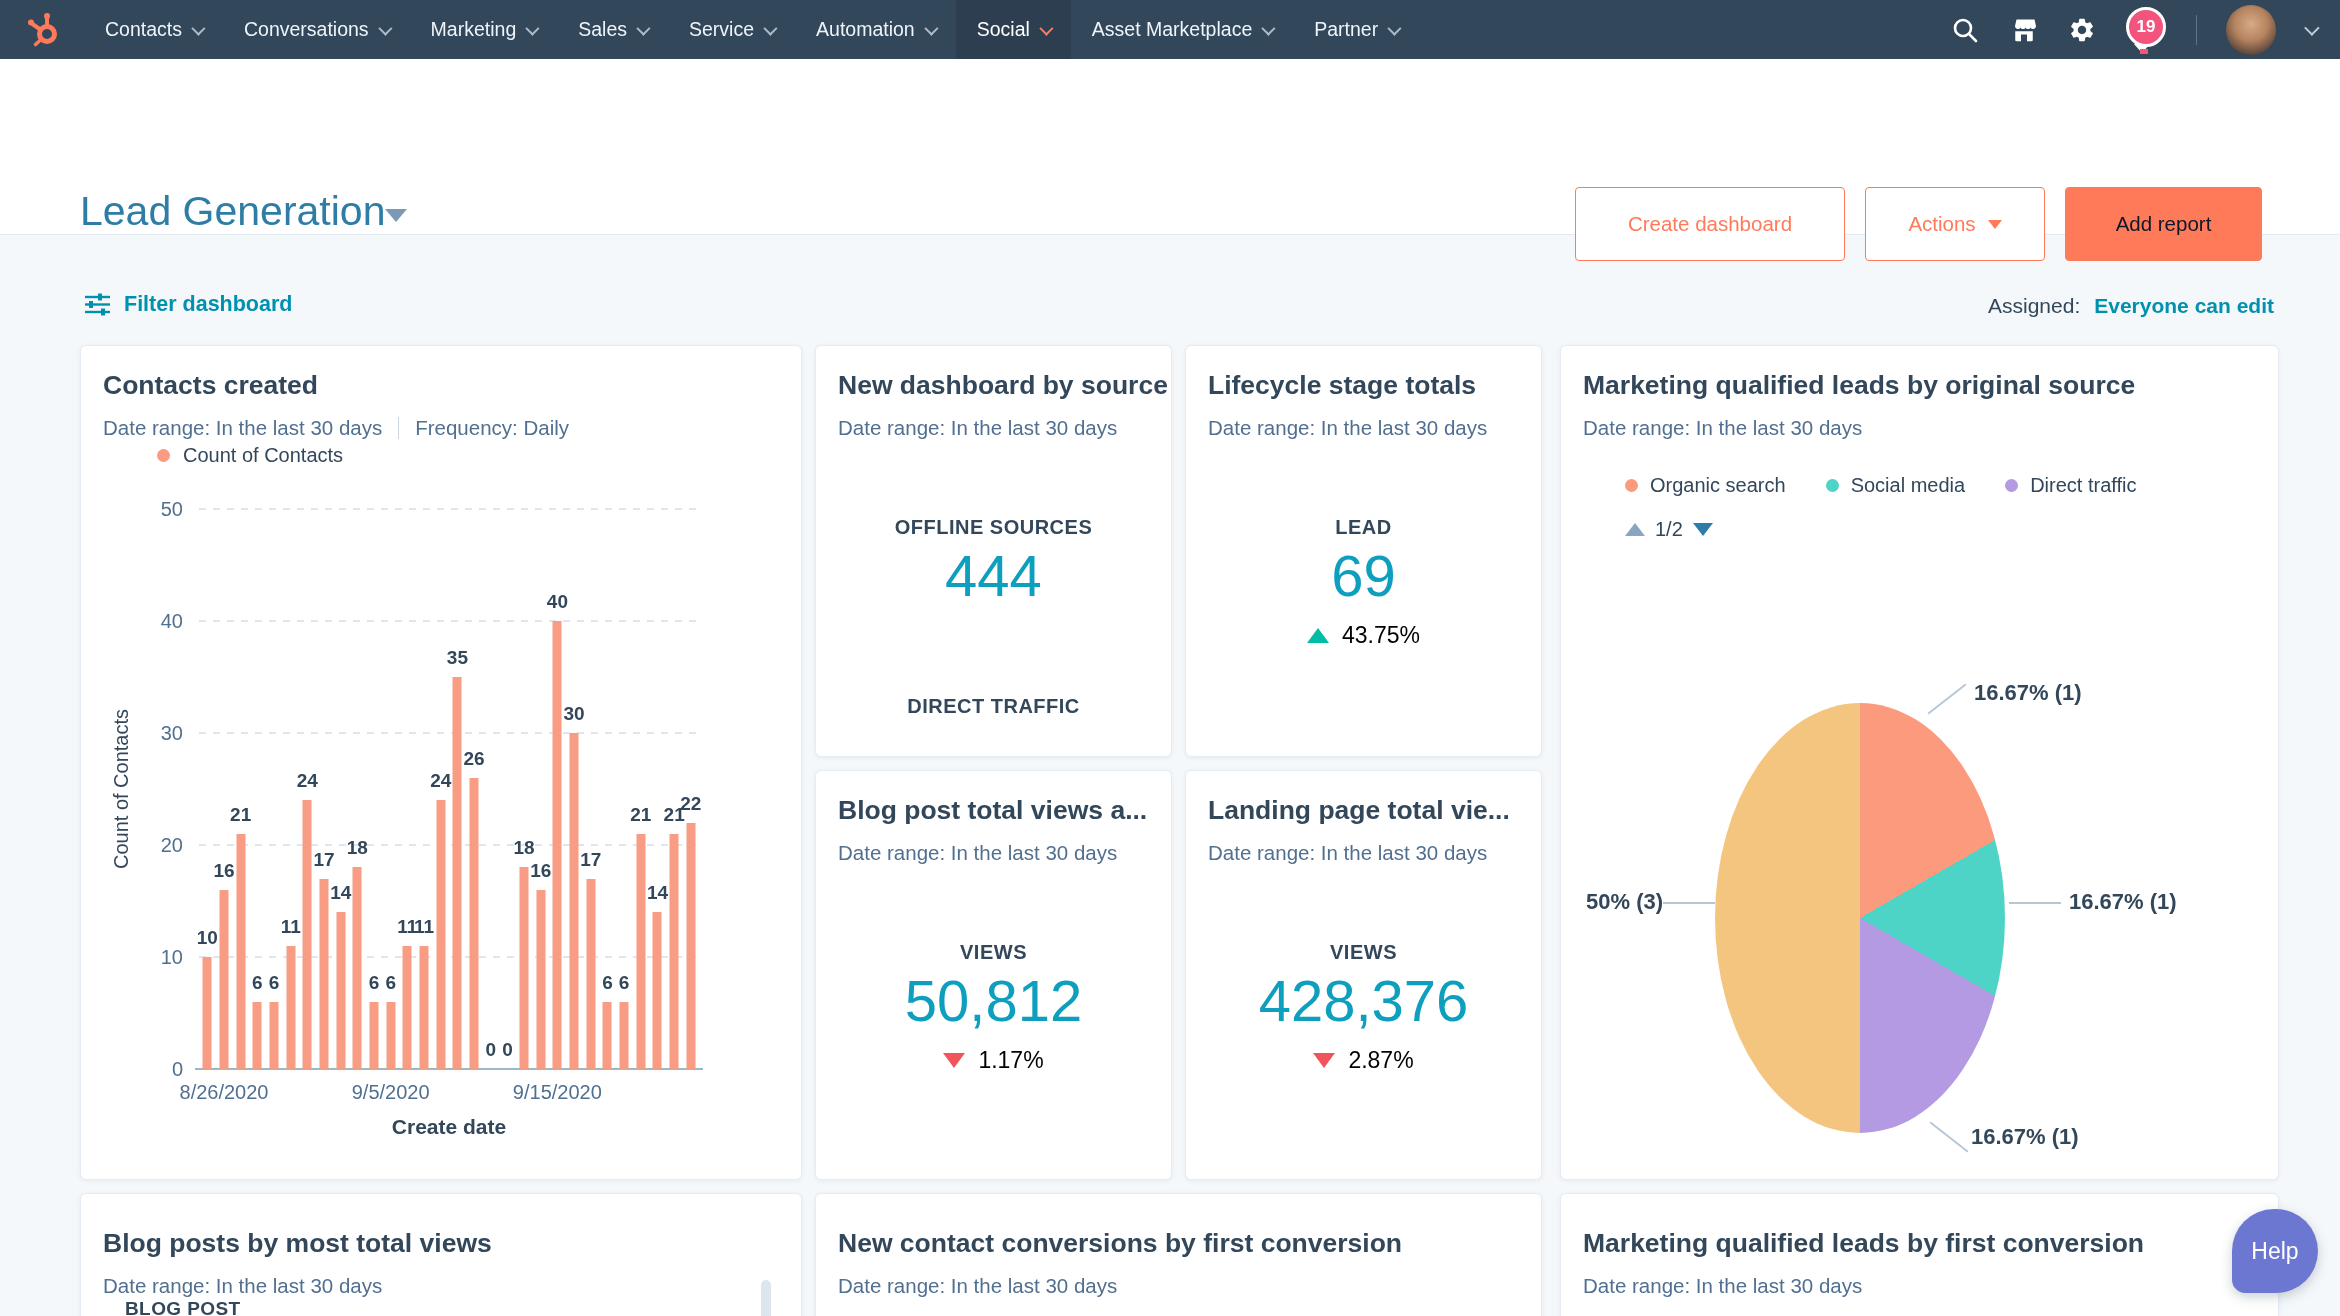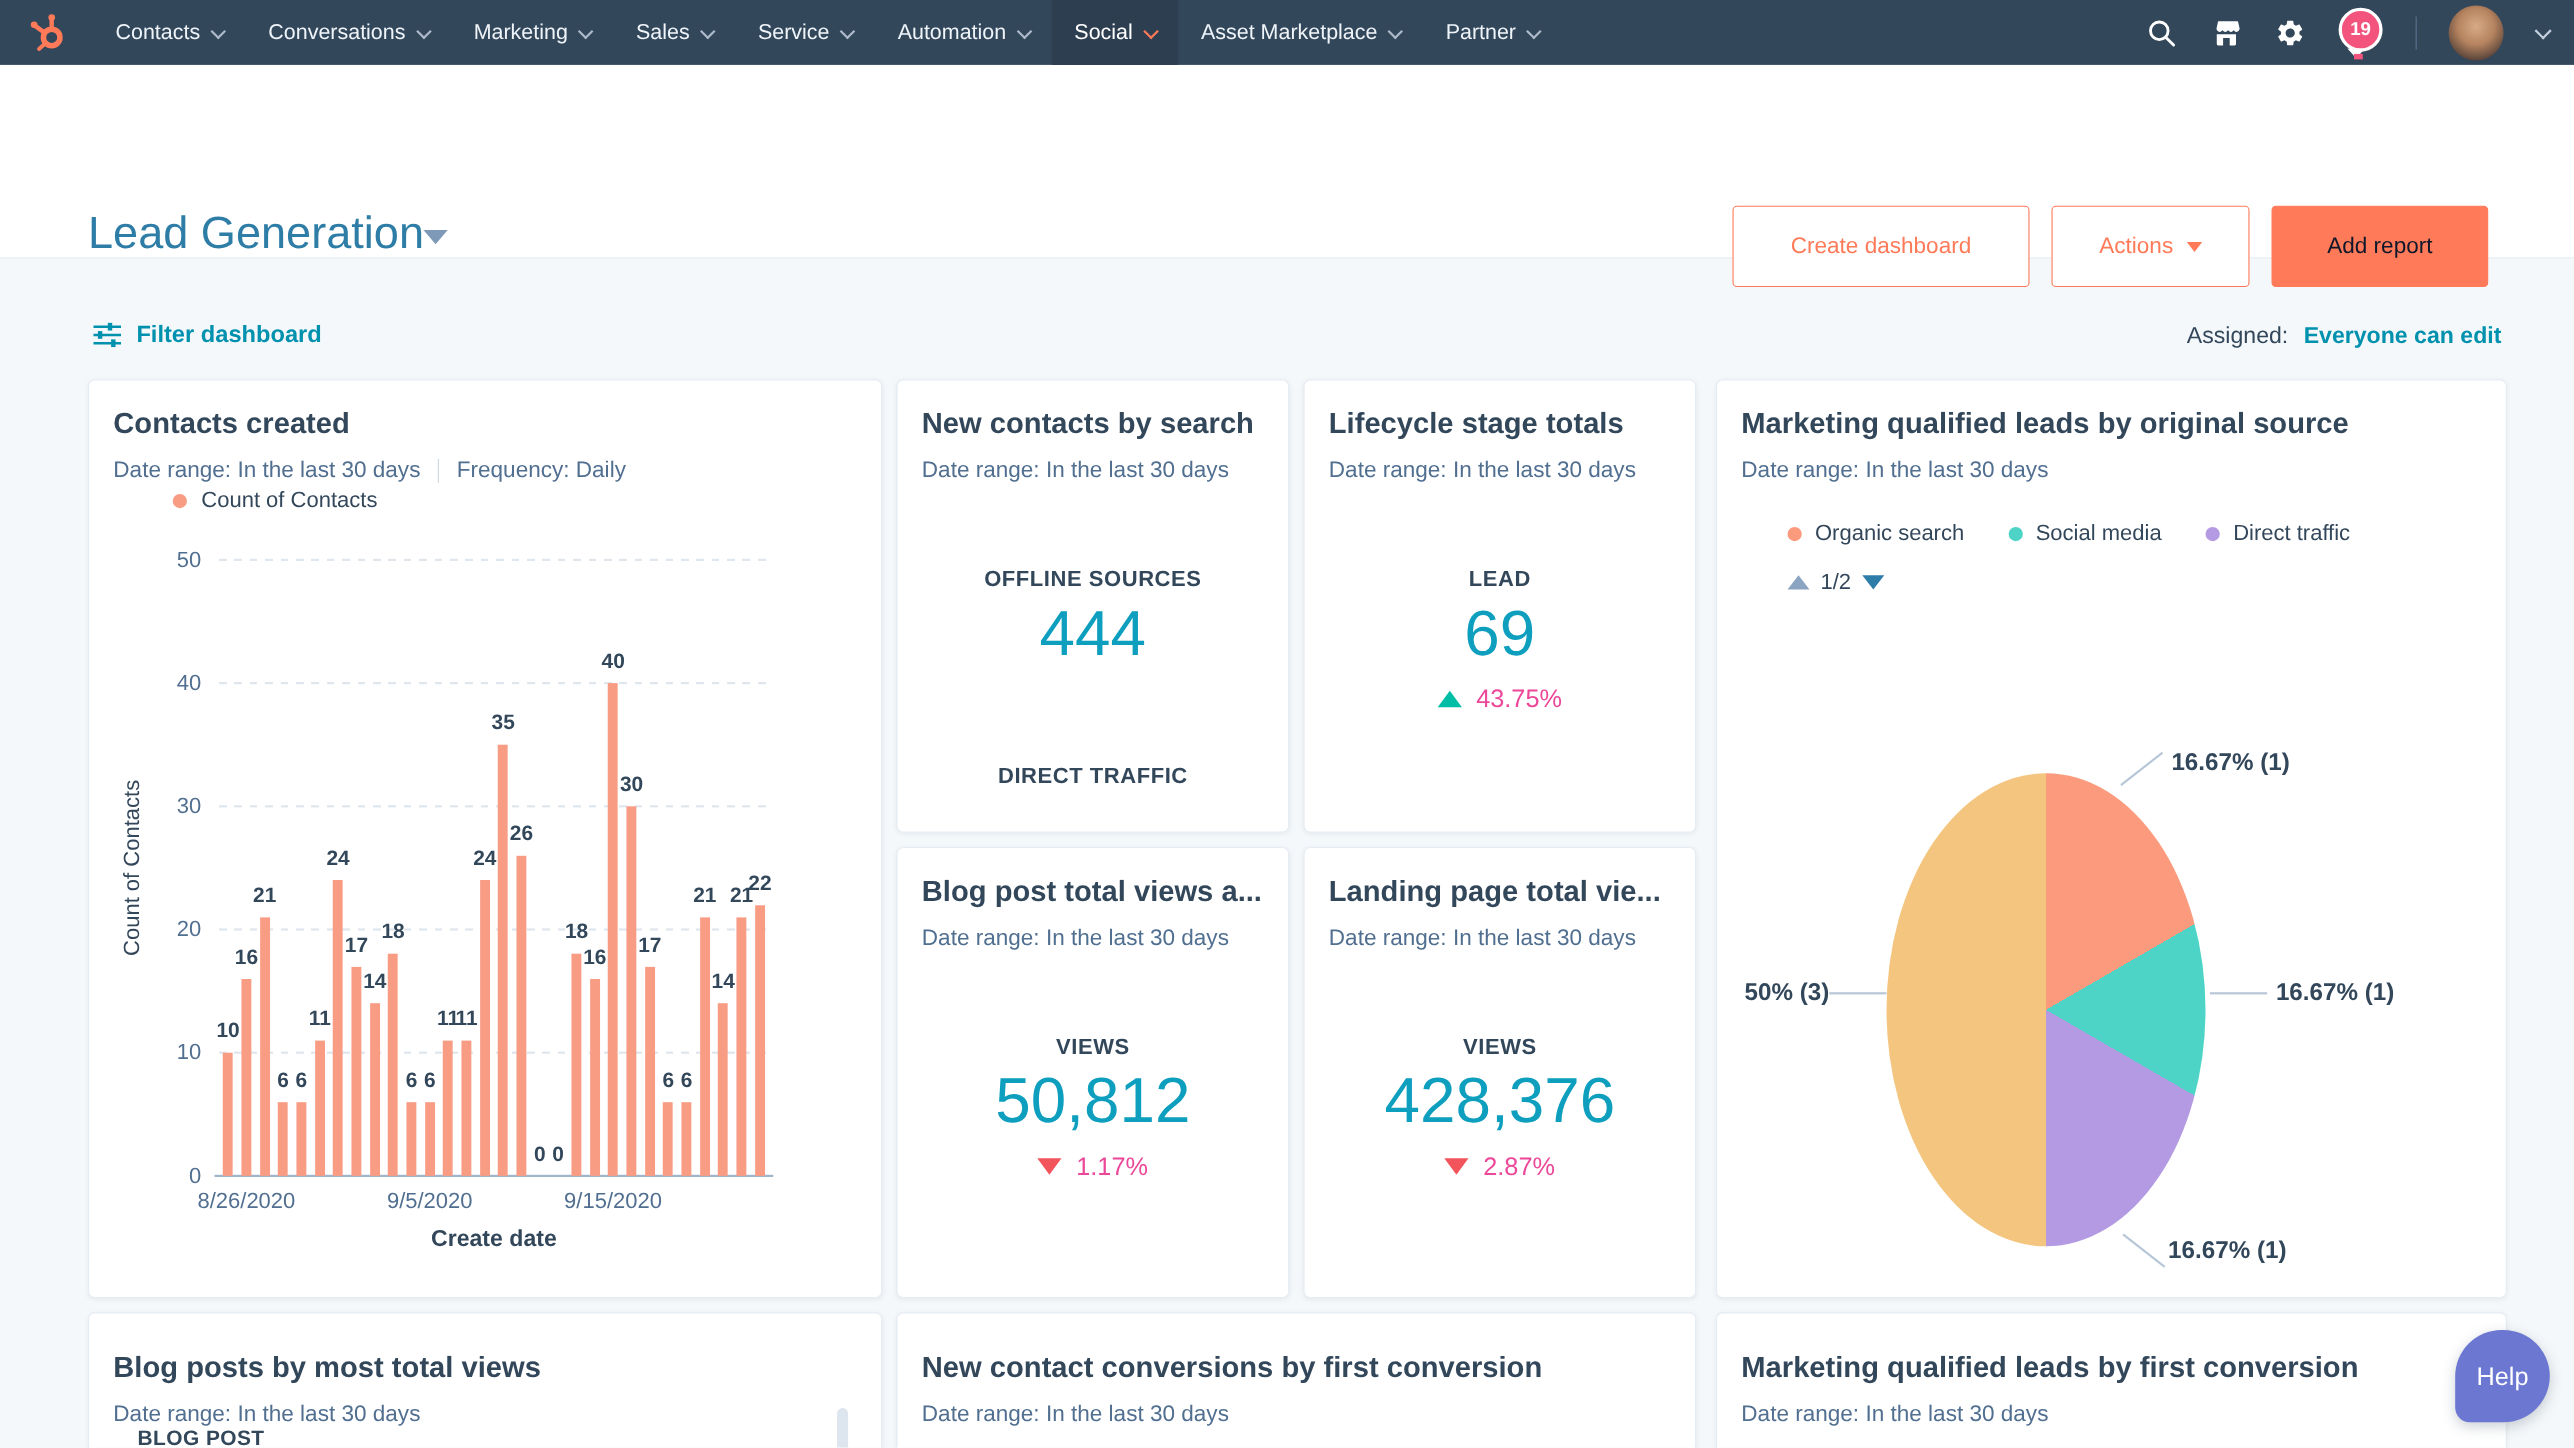--- a/index.html
+++ b/index.html
@@ -90,21 +90,21 @@
   .xaxis-label{position:absolute;top:606px;left:0;width:100%;text-align:center;font-size:21px;font-weight:700;color:#33475b;}
   .yaxis-label{position:absolute;left:-78px;top:50%;transform:translate(-50%,-50%) rotate(-90deg);
         font-size:20px;color:#33475b;white-space:nowrap;}
 
   
   .kpi-label{position:absolute;left:0;right:0;top:170px;text-align:center;font-size:20px;font-weight:600;
         letter-spacing:.5px;color:#33475b;}
   .kpi-value{position:absolute;left:0;right:0;top:196px;text-align:center;font-size:58px;font-weight:500;
         color:var(--kpi_teal,#0e9fbf);}
   .kpi-delta{position:absolute;left:0;right:0;top:276px;display:flex;justify-content:center;align-items:center;gap:13px;
-        font-size:23px;color:#ec4899;}
+        font-size:23px;color:#000000;}
   .kpi-delta .tri{width:0;height:0;border-left:11px solid transparent;border-right:11px solid transparent;}
   .kpi-delta.up .tri{border-bottom:15px solid var(--up_green,#00bda5);}
   .kpi-delta.down .tri{border-top:15px solid var(--down_red,#f2545b);}
   .kpi-next{position:absolute;left:0;right:0;bottom:38px;text-align:center;font-size:20px;font-weight:600;
         letter-spacing:.5px;color:#33475b;}
 
   
   .pie-legend{position:absolute;left:64px;top:128px;display:flex;gap:40px;font-size:20px;color:#33475b;}
   .pie-legend .item{display:flex;align-items:center;gap:12px;cursor:pointer;}
   .pie-pager{position:absolute;left:64px;top:172px;display:flex;align-items:center;gap:10px;font-size:20px;color:#33475b;}
@@ -399,21 +399,21 @@
     <span class="ytick" style="bottom: -12px;">0</span>
         <span class="ytick" style="bottom: 100px;">10</span>
         <span class="ytick" style="bottom: 212px;">20</span>
         <span class="ytick" style="bottom: 324px;">30</span>
         <span class="ytick" style="bottom: 436px;">40</span>
         <span class="ytick" style="bottom: 548px;">50</span>
       </div>
   </section>
 
   <section class="card card-sources">
-    <h2>New contacts by search</h2>
+    <h2>New dashboard by source</h2>
     <div class="meta">
         <span>Date range: In the last 30 days</span>
       </div>
     <div class="kpi-label">OFFLINE SOURCES</div>
     <div class="kpi-value">444</div>
     <div class="kpi-next">DIRECT TRAFFIC</div>
   </section>
 
   <section class="card card-lifecycle">
     <h2>Lifecycle stage totals</h2>

